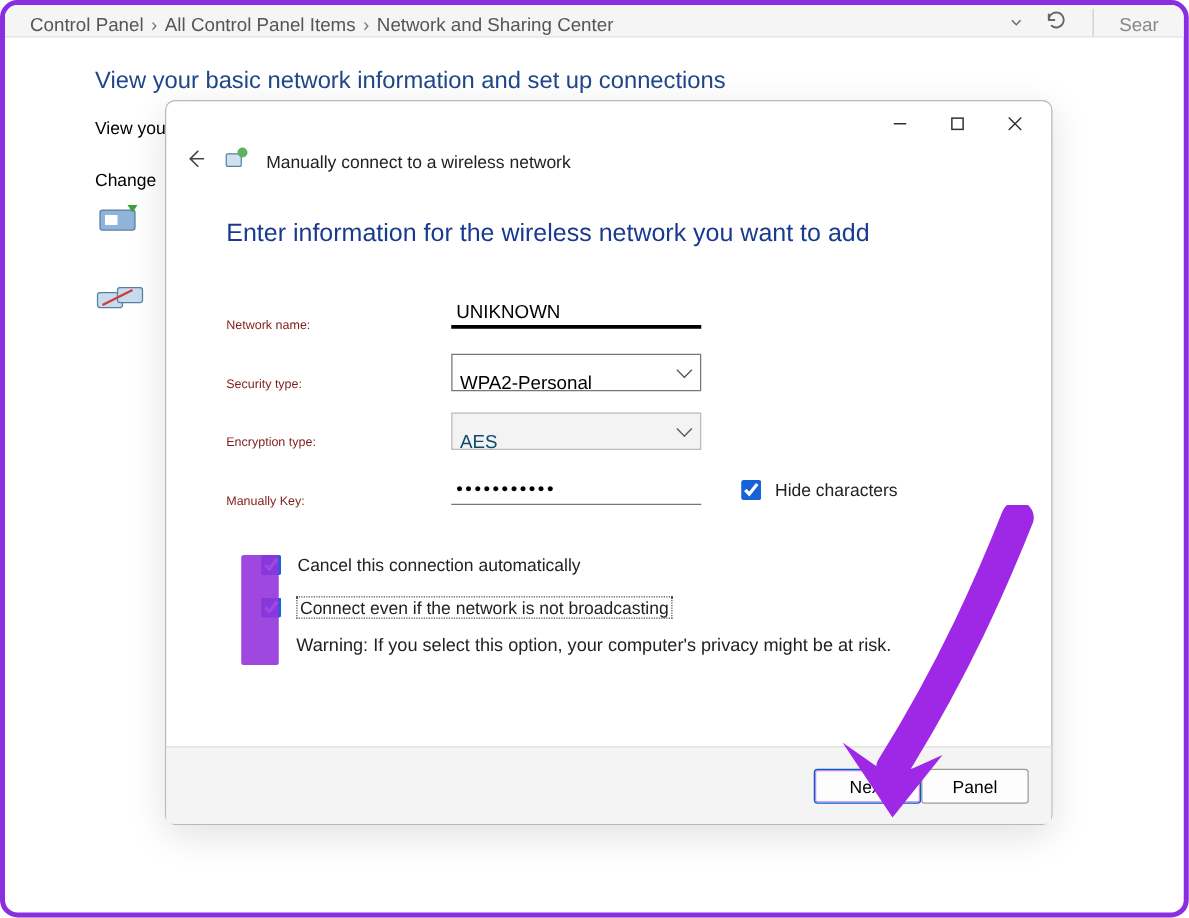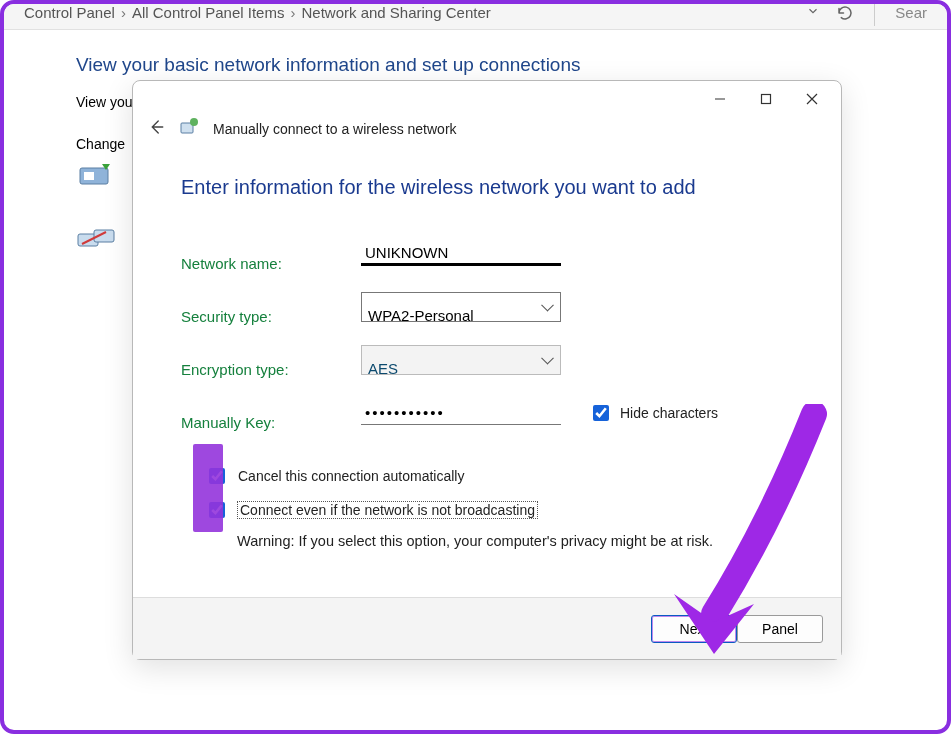--- a/index.html
+++ b/index.html
@@ -18,21 +18,21 @@
   }
 
   
   .addrbar {
     position: absolute;
     top: 0; left: 0; right: 0;
     height: 26px;
     background: #f5f5f5;
     border-bottom: 1px solid #e1e1e1;
     display:flex;
-    align-items:flex-start;
+    align-items:flex-end;
     padding: 0 20px;
     gap: 6px;
     color: #555;
     font-size: 15px;
   }
   .addrbar .crumb, .addrbar .sep { white-space:nowrap; }
   .addrbar .sep { color:#777; }
   .addrbar .spacer { flex:1; }
   .addrbar .chev-down svg { width:14px; height:14px; }
   .addrbar .reload svg { width:18px; height:18px; }
@@ -83,21 +83,21 @@
   }
   .back-btn svg { width:18px; height:18px; stroke:#444; fill:none; stroke-width:1.8;}
   .wiz-icon svg { width:20px; height:20px; }
   .dlg-head-text { font-size:14px; color:#222; }
 
   .dlg-body { flex:1; padding: 16px 36px 0 48px; position:relative;}
   .dlg-h1 { color:#1a3a8f; font-size:20px; margin: 12px 0 36px 0; }
 
   .form { }
   .row { display:flex; align-items:center; margin-bottom:16px; }
-  .row .lab { width:180px; color:#15803d; font-size:15px;margin-top:20px;}
+  .row .lab { width:180px; color:#7f1d1d; font-size:10px;margin-top:20px;}
   .row .after { margin-left:28px; display:flex; align-items:center; gap:8px;}
 
   .txt {
     width:200px; height:24px;
     border:none; border-bottom:3px solid #000000;
     font-size:15px; padding:0 4px;
     background:transparent;
     font-family:inherit;
   }
   .sel {

